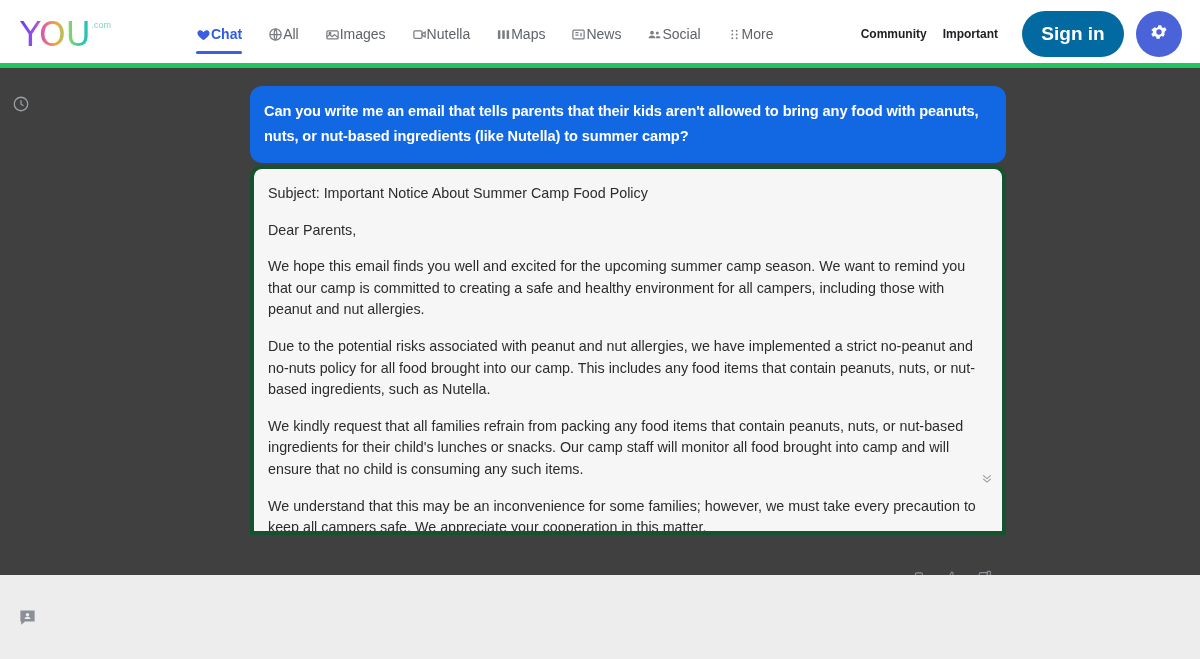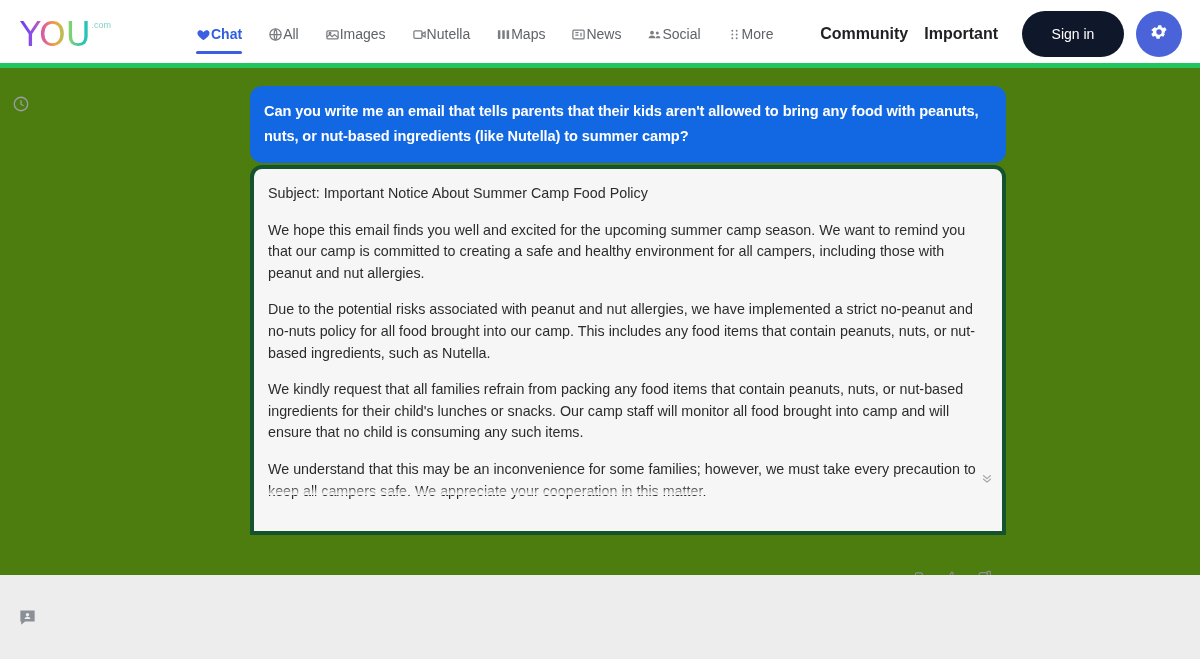--- a/index.html
+++ b/index.html
@@ -50,39 +50,39 @@
     position: absolute; bottom: 14px; left: 0; right: 0;
     height: 3px; background: #3b5fe0; border-radius: 2px;
   }
   .nav-ico { width: 15px; height: 15px; display:inline-block; }
 
   .header-right {
     position: absolute; right: 18px; top: 0; height: 68px;
     display: flex; align-items: center; gap: 0px;
   }
   .hr-link {
-    font-size: 16px; color: #202124; font-weight: 700;
+    font-size: 12px; color: #202124; font-weight: 700;
     margin-right: 16px; cursor: pointer; white-space: nowrap;
   }
   .signin-btn {
     width: 102px; height: 46px; border-radius: 23px;
-    background: #0f172a; color: #fff;
-    font-size: 14px; font-weight: 400;
+    background: #0369a1; color: #fff;
+    font-size: 19px; font-weight: 700;
     display: flex; align-items: center; justify-content: center;
     cursor: pointer; margin-left: 8px;
   }
   .gear-btn {
     width: 46px; height: 46px; border-radius: 50%;
     background: #4a63d8;
     display: flex; align-items: center; justify-content: center;
     margin-left: 12px; cursor: pointer;
   }
 
   
-  .content { position: absolute; top: 68px; left: 0; width: 1200px; height: 507px; background: #4d7c0f; }
+  .content { position: absolute; top: 68px; left: 0; width: 1200px; height: 507px; background: #404040; }
 
   .history-icon {
     position: absolute; left: 12px; top: 27px;
     width: 18px; height: 18px; cursor: pointer;
   }
 
   .thread { position: absolute; left: 250px; top: 18px; width: 756px; }
 
   .user-bubble {
     background: #1268e3;
@@ -262,20 +262,21 @@
         <path d="M12 7v5.3l3.4 2"></path>
       </svg>
   </div>
 
   <div class="thread">
 
     <div class="user-bubble">Can you write me an email that tells parents that their kids aren't allowed to bring any food with peanuts, nuts, or nut-based ingredients (like Nutella) to summer camp?</div>
 
     <div class="answer-card">
       <p>Subject: Important Notice About Summer Camp Food Policy</p>
+      <p>Dear Parents,</p>
       <p>We hope this email finds you well and excited for the upcoming summer camp season. We want to remind you that our camp is committed to creating a safe and healthy environment for all campers, including those with peanut and nut allergies.</p>
       <p>Due to the potential risks associated with peanut and nut allergies, we have implemented a strict no-peanut and no-nuts policy for all food brought into our camp. This includes any food items that contain peanuts, nuts, or nut-based ingredients, such as Nutella.</p>
       <p>We kindly request that all families refrain from packing any food items that contain peanuts, nuts, or nut-based ingredients for their child's lunches or snacks. Our camp staff will monitor all food brought into camp and will ensure that no child is consuming any such items.</p>
       <p>We understand that this may be an inconvenience for some families; however, we must take every precaution to keep all campers safe. We appreciate your cooperation in this matter.</p>
 
       <div class="card-fade"></div>
 
       <div class="expand-chevron">
         <svg width="14" height="14" viewBox="0 0 24 24" fill="none" stroke="#9aa0a6" stroke-width="2" stroke-linecap="round" stroke-linejoin="round">
             <path d="M6 8l6 5 6-5"></path>

